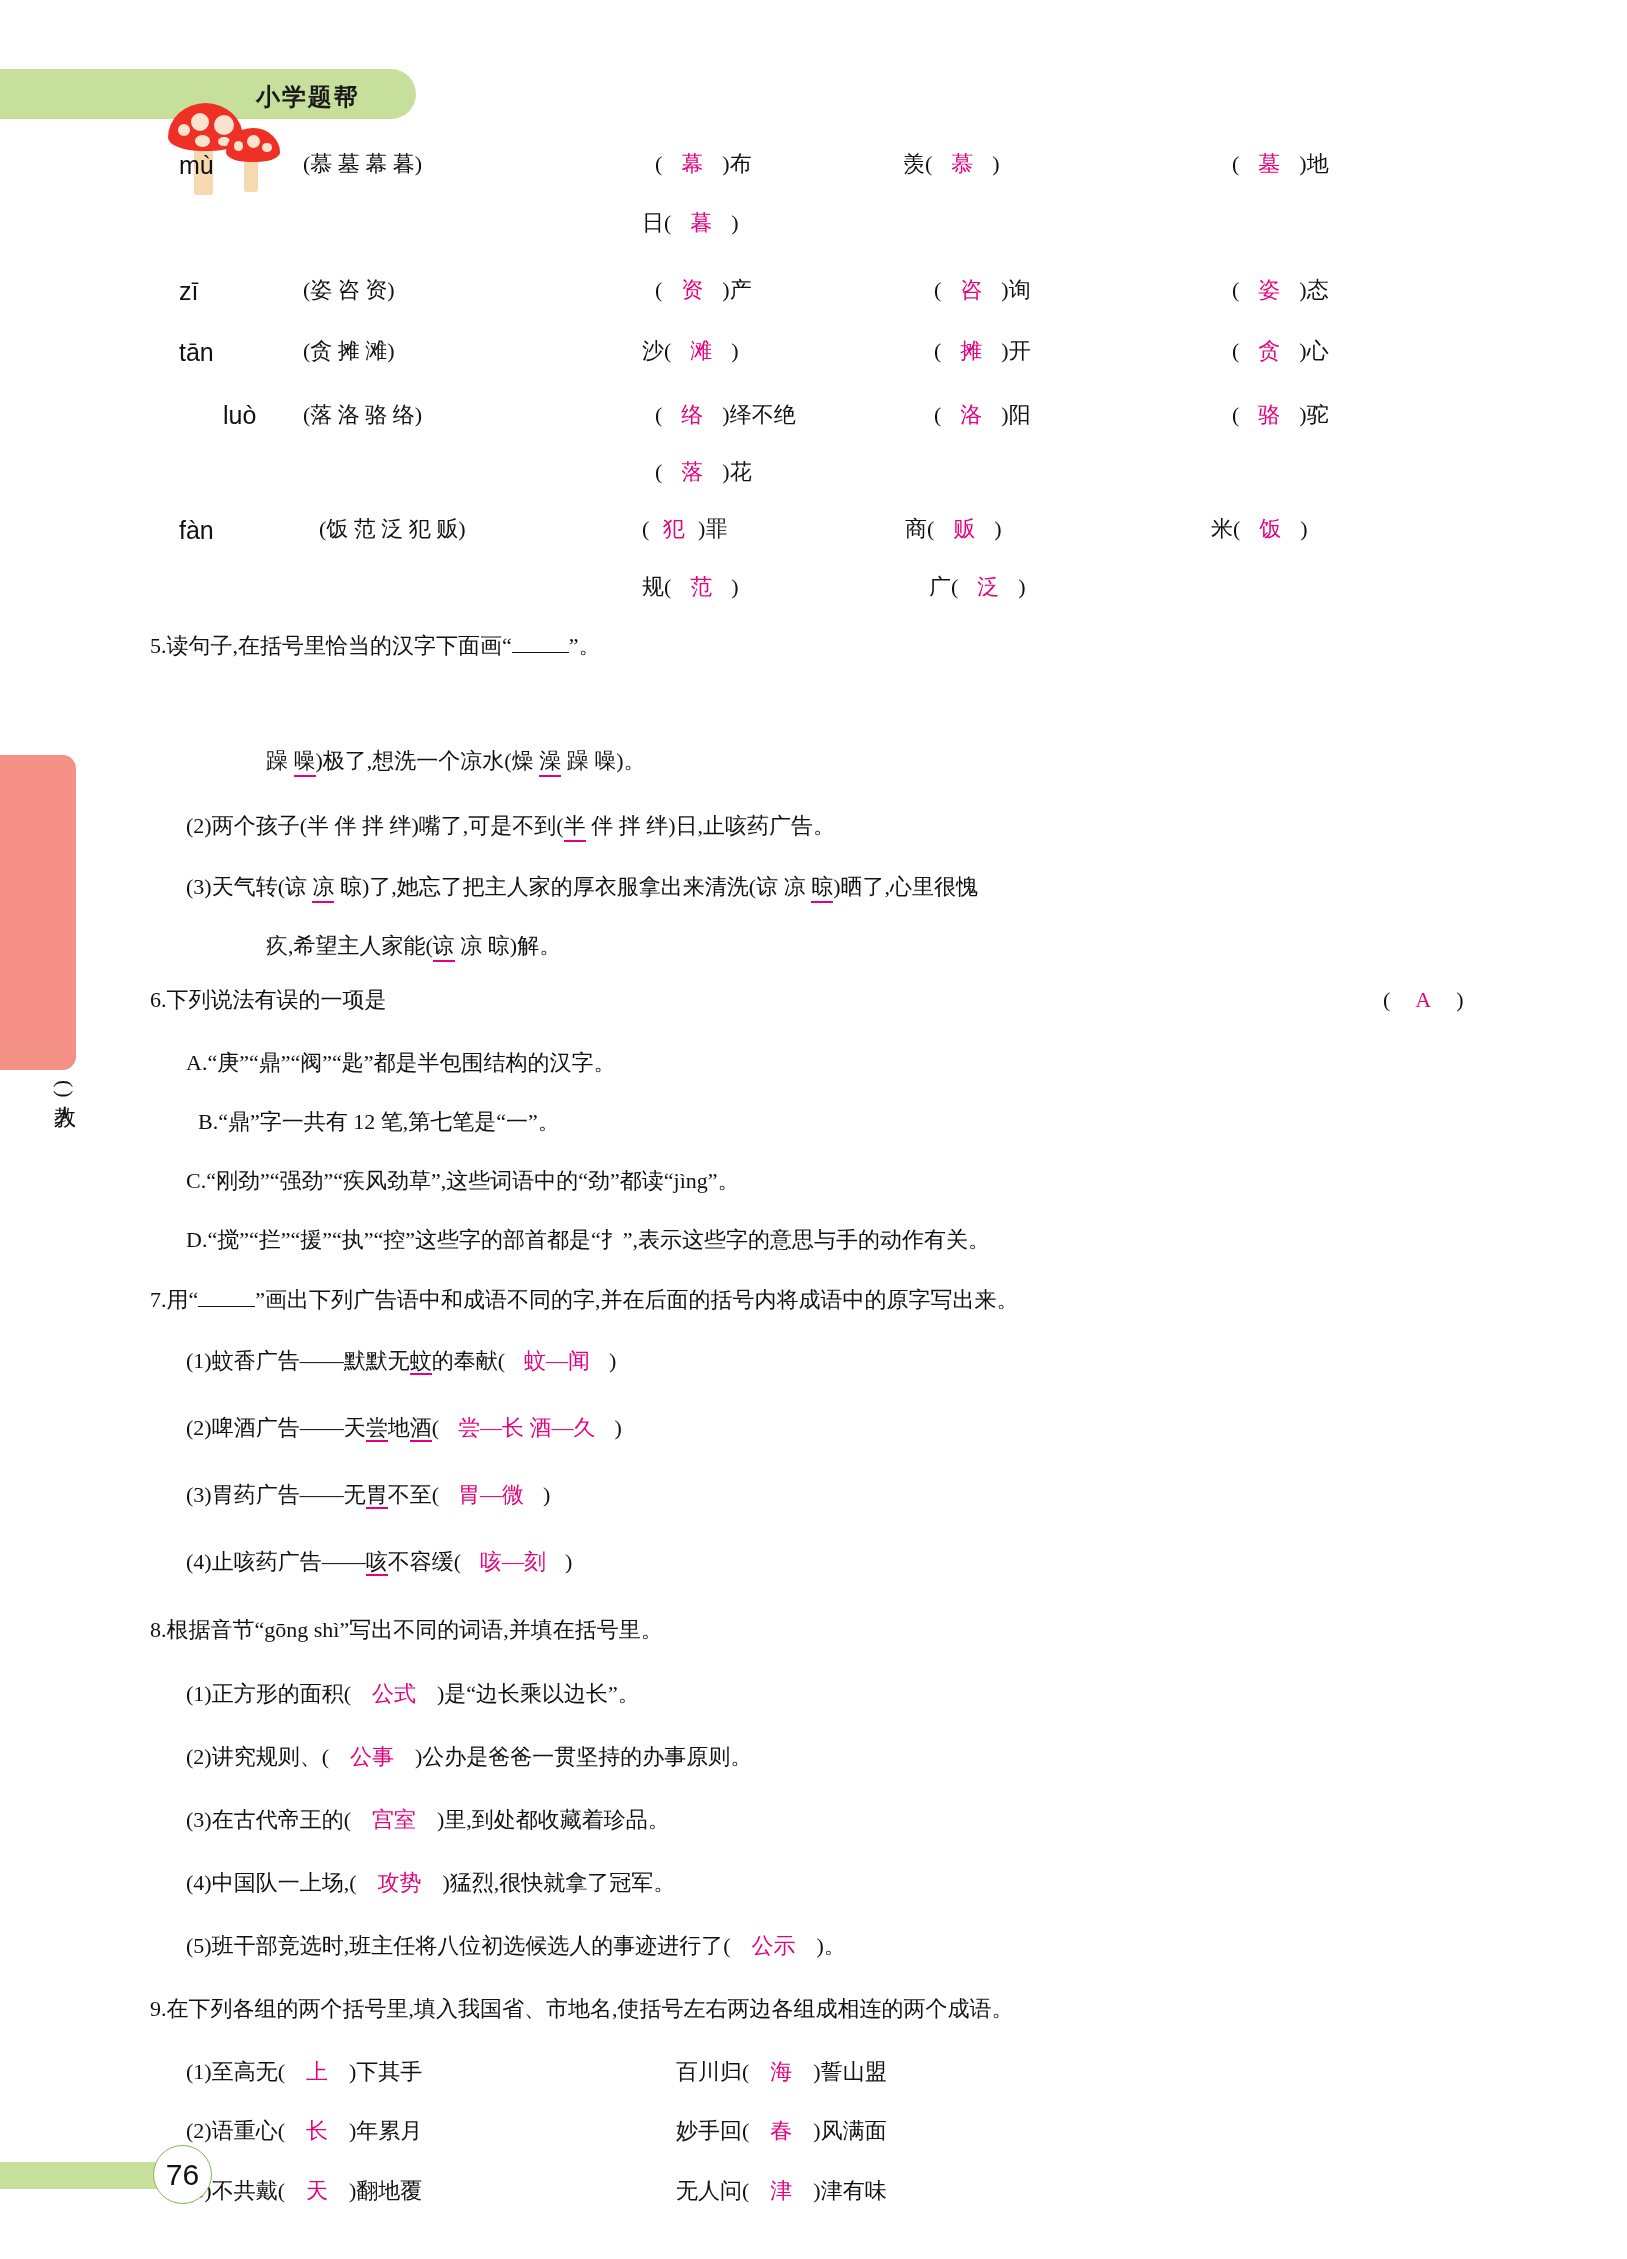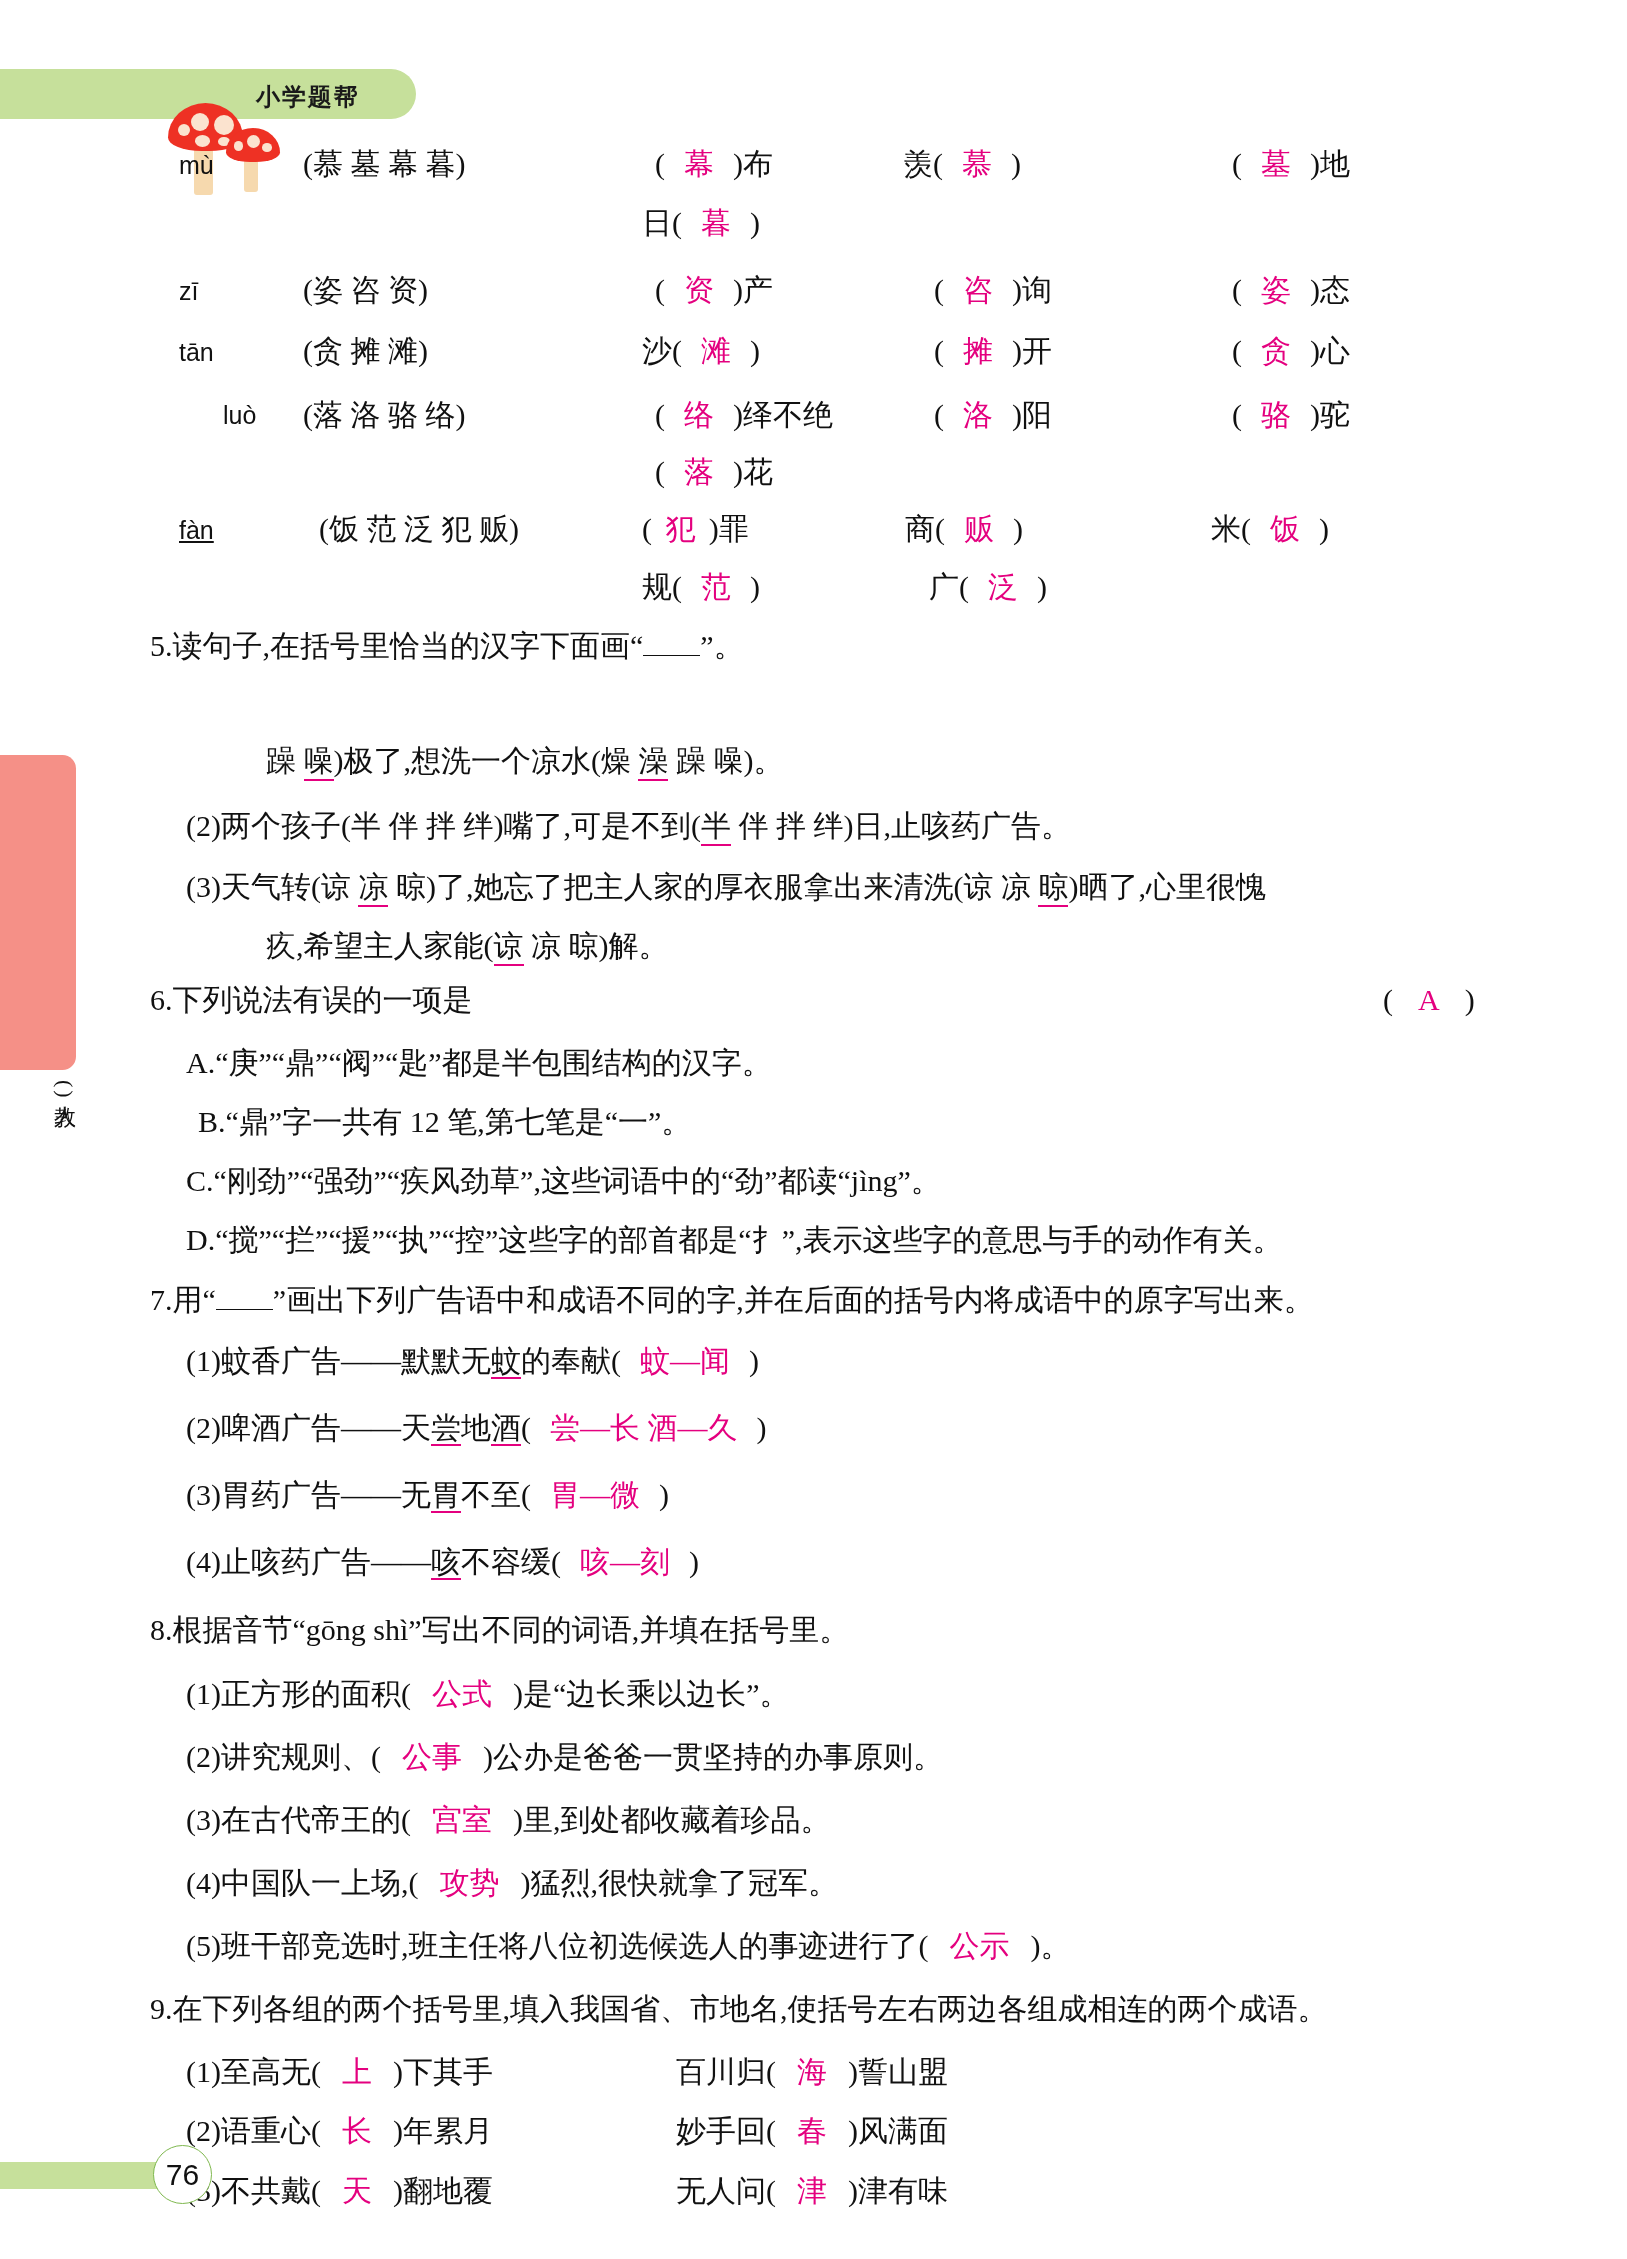--- a/index.html
+++ b/index.html
@@ -96,21 +96,21 @@
 
   
   #content {
     position: absolute;
     left: 16px; top: 0;
     width: 1628px; height: 2260px;
   }
   .blk { position: absolute; white-space: nowrap; }
 
   
-  .t-body { font-size: 30px; line-height: 29px; }
+  .t-body { font-size: 22px; line-height: 29px; }
   .t-py   { font-size: 25px; font-family: "Liberation Sans", sans-serif; }
   .ans    { color: #e4007f; }
   .ul-ans { color: #111; border-bottom: 2.9px solid #e4007f; padding-bottom: 1.9px; }
   .blankline { display:inline-block; border-bottom: 1.9px solid #111; width: 57px; }
 
   
   #footer-bar {
     position: absolute;
     left: 0; top: 2162px;
     width: 182px; height: 27px;
@@ -180,21 +180,21 @@
   <div class="blk t-body" style="left:918px; top:336px;text-align:right;"><span>(</span><span class="ans" style="padding:0 19px;">摊</span><span>)开</span></div>
   <div class="blk t-body" style="left:1216px; top:336px;"><span>(</span><span class="ans" style="padding:0 19px;">贪</span><span>)心</span></div>
 
   <div class="blk t-py" style="left:163px; top:401px;margin-left:44px;">luò</div>
   <div class="blk t-body" style="left:287px; top:400px;">(落  洛  骆  络)</div>
   <div class="blk t-body" style="left:639px; top:400px;"><span>(</span><span class="ans" style="padding:0 19px;">络</span><span>)绎不绝</span></div>
   <div class="blk t-body" style="left:918px; top:400px;"><span>(</span><span class="ans" style="padding:0 19px;">洛</span><span>)阳</span></div>
   <div class="blk t-body" style="left:1216px; top:400px;"><span>(</span><span class="ans" style="padding:0 19px;">骆</span><span>)驼</span></div>
   <div class="blk t-body" style="left:639px; top:457px;"><span>(</span><span class="ans" style="padding:0 19px;">落</span><span>)花</span></div>
 
-  <div class="blk t-py" style="left:163px; top:516px;text-decoration:underline;">fàn</div>
+  <div class="blk t-py" style="left:163px; top:516px;">fàn</div>
   <div class="blk t-body" style="left:287px; top:514px;margin-left:16px;">(饭  范  泛  犯  贩)</div>
   <div class="blk t-body" style="left:626px; top:514px;"><span>(</span><span class="ans" style="padding:0 13.4px;">犯</span><span>)罪</span></div>
   <div class="blk t-body" style="left:889px; top:514px;"><span>商(</span><span class="ans" style="padding:0 19px;">贩</span><span>)</span></div>
   <div class="blk t-body" style="left:1195px; top:514px;"><span>米(</span><span class="ans" style="padding:0 19px;">饭</span><span>)</span></div>
   <div class="blk t-body" style="left:626px; top:572px;"><span>规(</span><span class="ans" style="padding:0 19px;">范</span><span>)</span></div>
   <div class="blk t-body" style="left:913px; top:572px;"><span>广(</span><span class="ans" style="padding:0 19px;">泛</span><span>)</span></div>
 
   <div class="blk t-body" style="left:134px; top:631px;">
     <span>5.</span><span>读句子,在括号里恰当的汉字下面画“</span><span class="blankline"></span><span>”。</span>
   </div>

